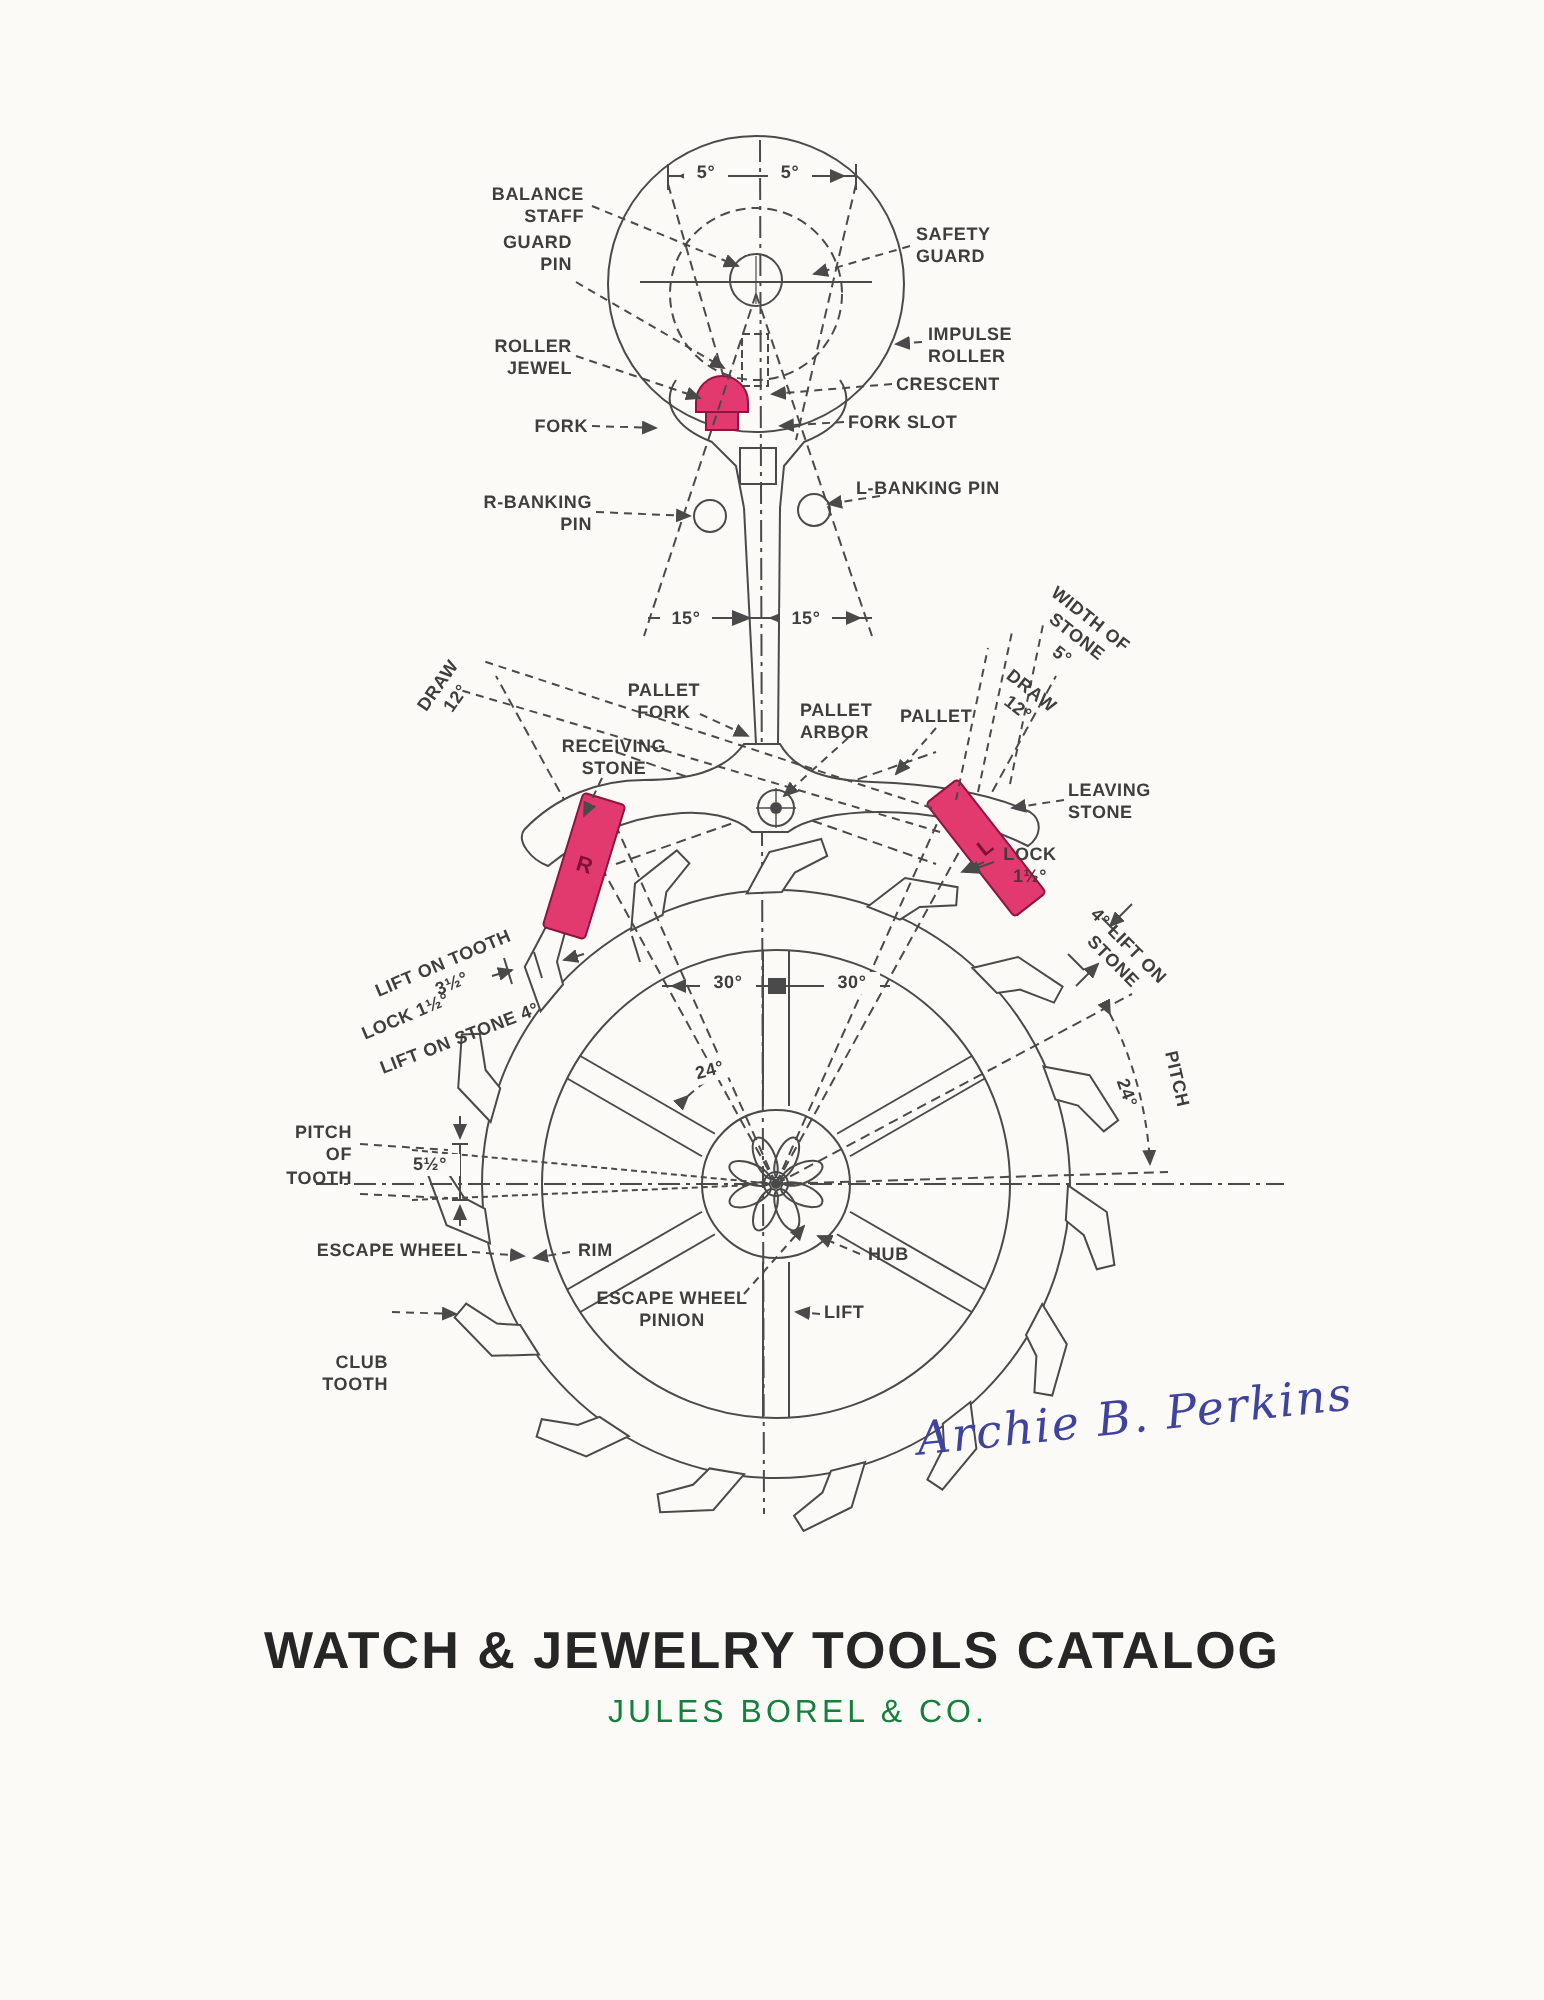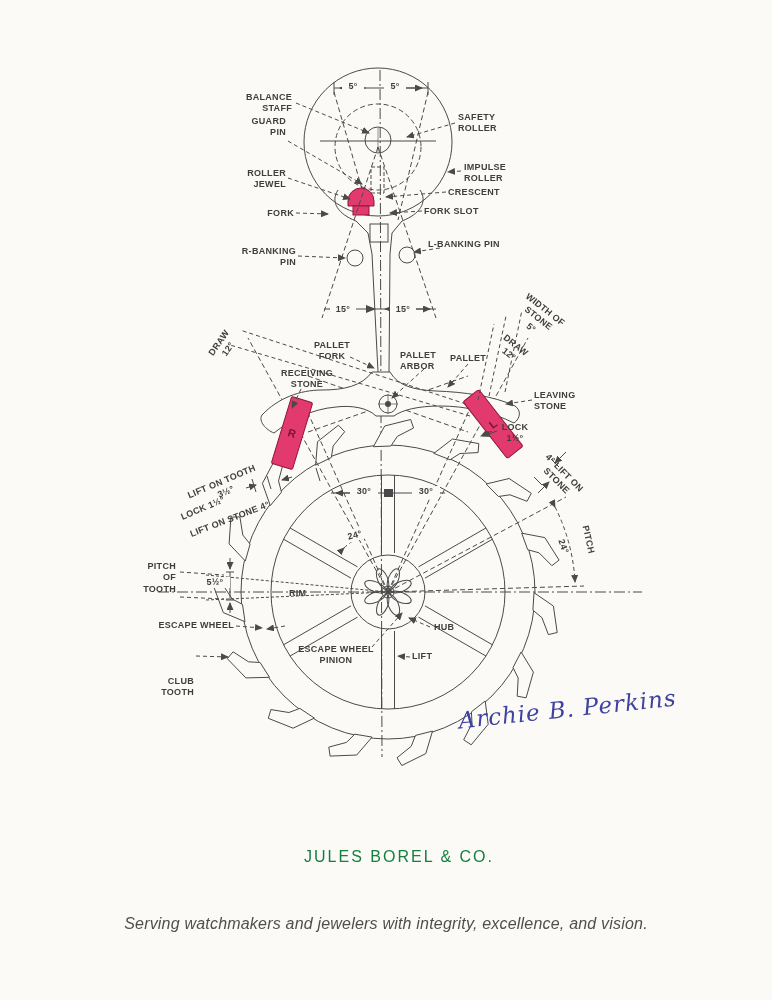--- a/index.html
+++ b/index.html
@@ -205,21 +205,21 @@
       <line x1="430" y1="627" x2="409" y2="618" marker-end="url(#ah)"></line>
       <line x1="410" y1="657" x2="398" y2="656" marker-end="url(#ah)"></line>
     </g>
   </svg>
 
   <div class="lbl c dim" style="left:342px;top:81px;width:20px">5°</div>
   <div class="lbl c dim" style="left:384px;top:81px;width:20px">5°</div>
   <div class="lbl r" style="left:220px;top:92px;width:72px">BALANCE
 STAFF</div>
   <div class="lbl" style="left:458px;top:112px;width:60px">SAFETY
-ROLLER</div>
+GUARD</div>
   <div class="lbl r" style="left:226px;top:116px;width:60px">GUARD
 PIN</div>
   <div class="lbl" style="left:464px;top:162px;width:64px">IMPULSE
 ROLLER</div>
   <div class="lbl r" style="left:226px;top:168px;width:60px">ROLLER
 JEWEL</div>
   <div class="lbl" style="left:448px;top:187px;width:70px">CRESCENT</div>
   <div class="lbl r" style="left:254px;top:208px;width:40px">FORK</div>
   <div class="lbl" style="left:424px;top:206px;width:70px">FORK SLOT</div>
   <div class="lbl r" style="left:228px;top:246px;width:68px">R-BANKING
@@ -254,28 +254,28 @@
   <div class="lbl c dim" style="left:350px;top:486px;width:26px">30°</div>
   <div class="lbl c dim" style="left:412px;top:486px;width:26px">30°</div>
   <div class="lbl c dim rot" style="left:341px;top:530px;width:26px;transform:rotate(-15deg)">24°</div>
   <div class="lbl c rot" style="left:570px;top:534px;width:36px;transform:rotate(77deg)">PITCH</div>
   <div class="lbl c rot" style="left:550px;top:541px;width:26px;transform:rotate(70deg)">24°</div>
   <div class="lbl r" style="left:122px;top:561px;width:54px">PITCH
 OF
 TOOTH</div>
   <div class="lbl c dim" style="left:200px;top:577px;width:28px">5½°</div>
   <div class="lbl r" style="left:140px;top:620px;width:94px">ESCAPE WHEEL</div>
-  <div class="lbl" style="left:289px;top:588px;width:40px">RIM</div>
+  <div class="lbl" style="left:289px;top:620px;width:40px">RIM</div>
   <div class="lbl r" style="left:142px;top:676px;width:52px">CLUB
 TOOTH</div>
   <div class="lbl c" style="left:288px;top:644px;width:96px">ESCAPE WHEEL
 PINION</div>
   <div class="lbl" style="left:434px;top:622px;width:36px">HUB</div>
   <div class="lbl" style="left:412px;top:651px;width:50px">LIFT</div>
 
   <div class="stoneletter" style="left:284px;top:427px;width:16px;transform:rotate(17deg)">R</div>
   <div class="stoneletter" style="left:485px;top:418px;width:16px;transform:rotate(-38deg)">L</div>
 
   <div class="sig" style="left:458px;top:696px;">Archie B. Perkins</div>
 
+  <div class="footer title">WATCH &amp; JEWELRY TOOLS CATALOG</div>
   <div class="footer subtitle">JULES BOREL &amp; CO.</div>
-  <div class="footer tagline">Serving watchmakers and jewelers with integrity, excellence, and vision.</div>
 </div>
 
 </body></html>

